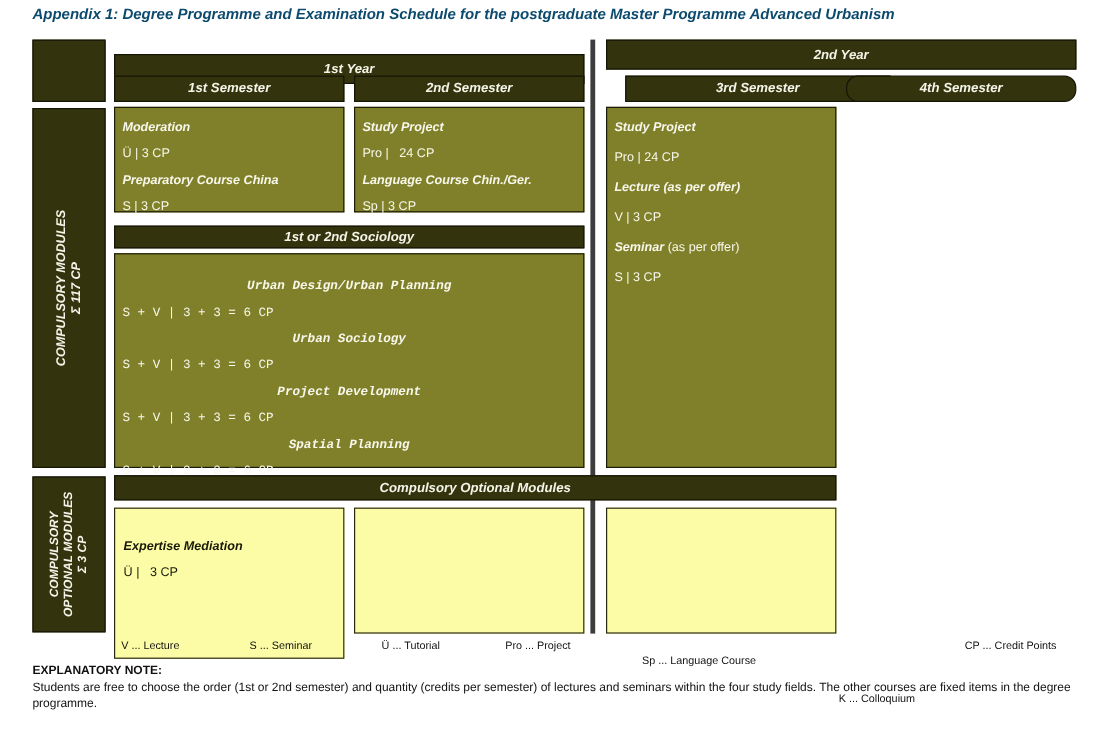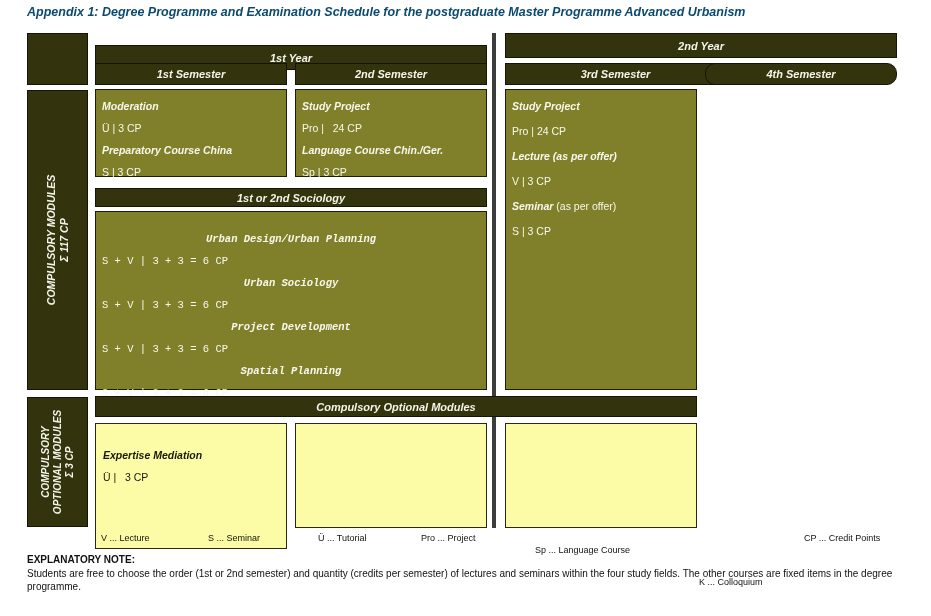--- a/index.html
+++ b/index.html
@@ -52,21 +52,21 @@
   </div>
 
   <div class="vdivider"></div>
 
   <div class="darkbox" style="left:95px;top:63px;width:192px;height:22px;">
     <div class="bar-label">1st Semester</div>
   </div>
   <div class="darkbox" style="left:295px;top:63px;width:192px;height:22px;">
     <div class="bar-label">2nd Semester</div>
   </div>
-  <div class="darkbox" style="left:505px;top:63px;width:221px;height:22px;">
+  <div class="darkbox" style="left:521px;top:63px;width:221px;height:22px;">
     <div class="bar-label">3rd Semester</div>
   </div>
   <div class="darkbox" style="left:705px;top:63px;width:192px;height:22px;border-radius:10px;">
     <div class="bar-label">4th Semester</div>
   </div>
 
   <div class="darkbox" style="left:27px;top:90px;width:61px;height:300px;">
     <div class="rotwrap">
         <div class="rot">
       <div>COMPULSORY MODULES</div>

